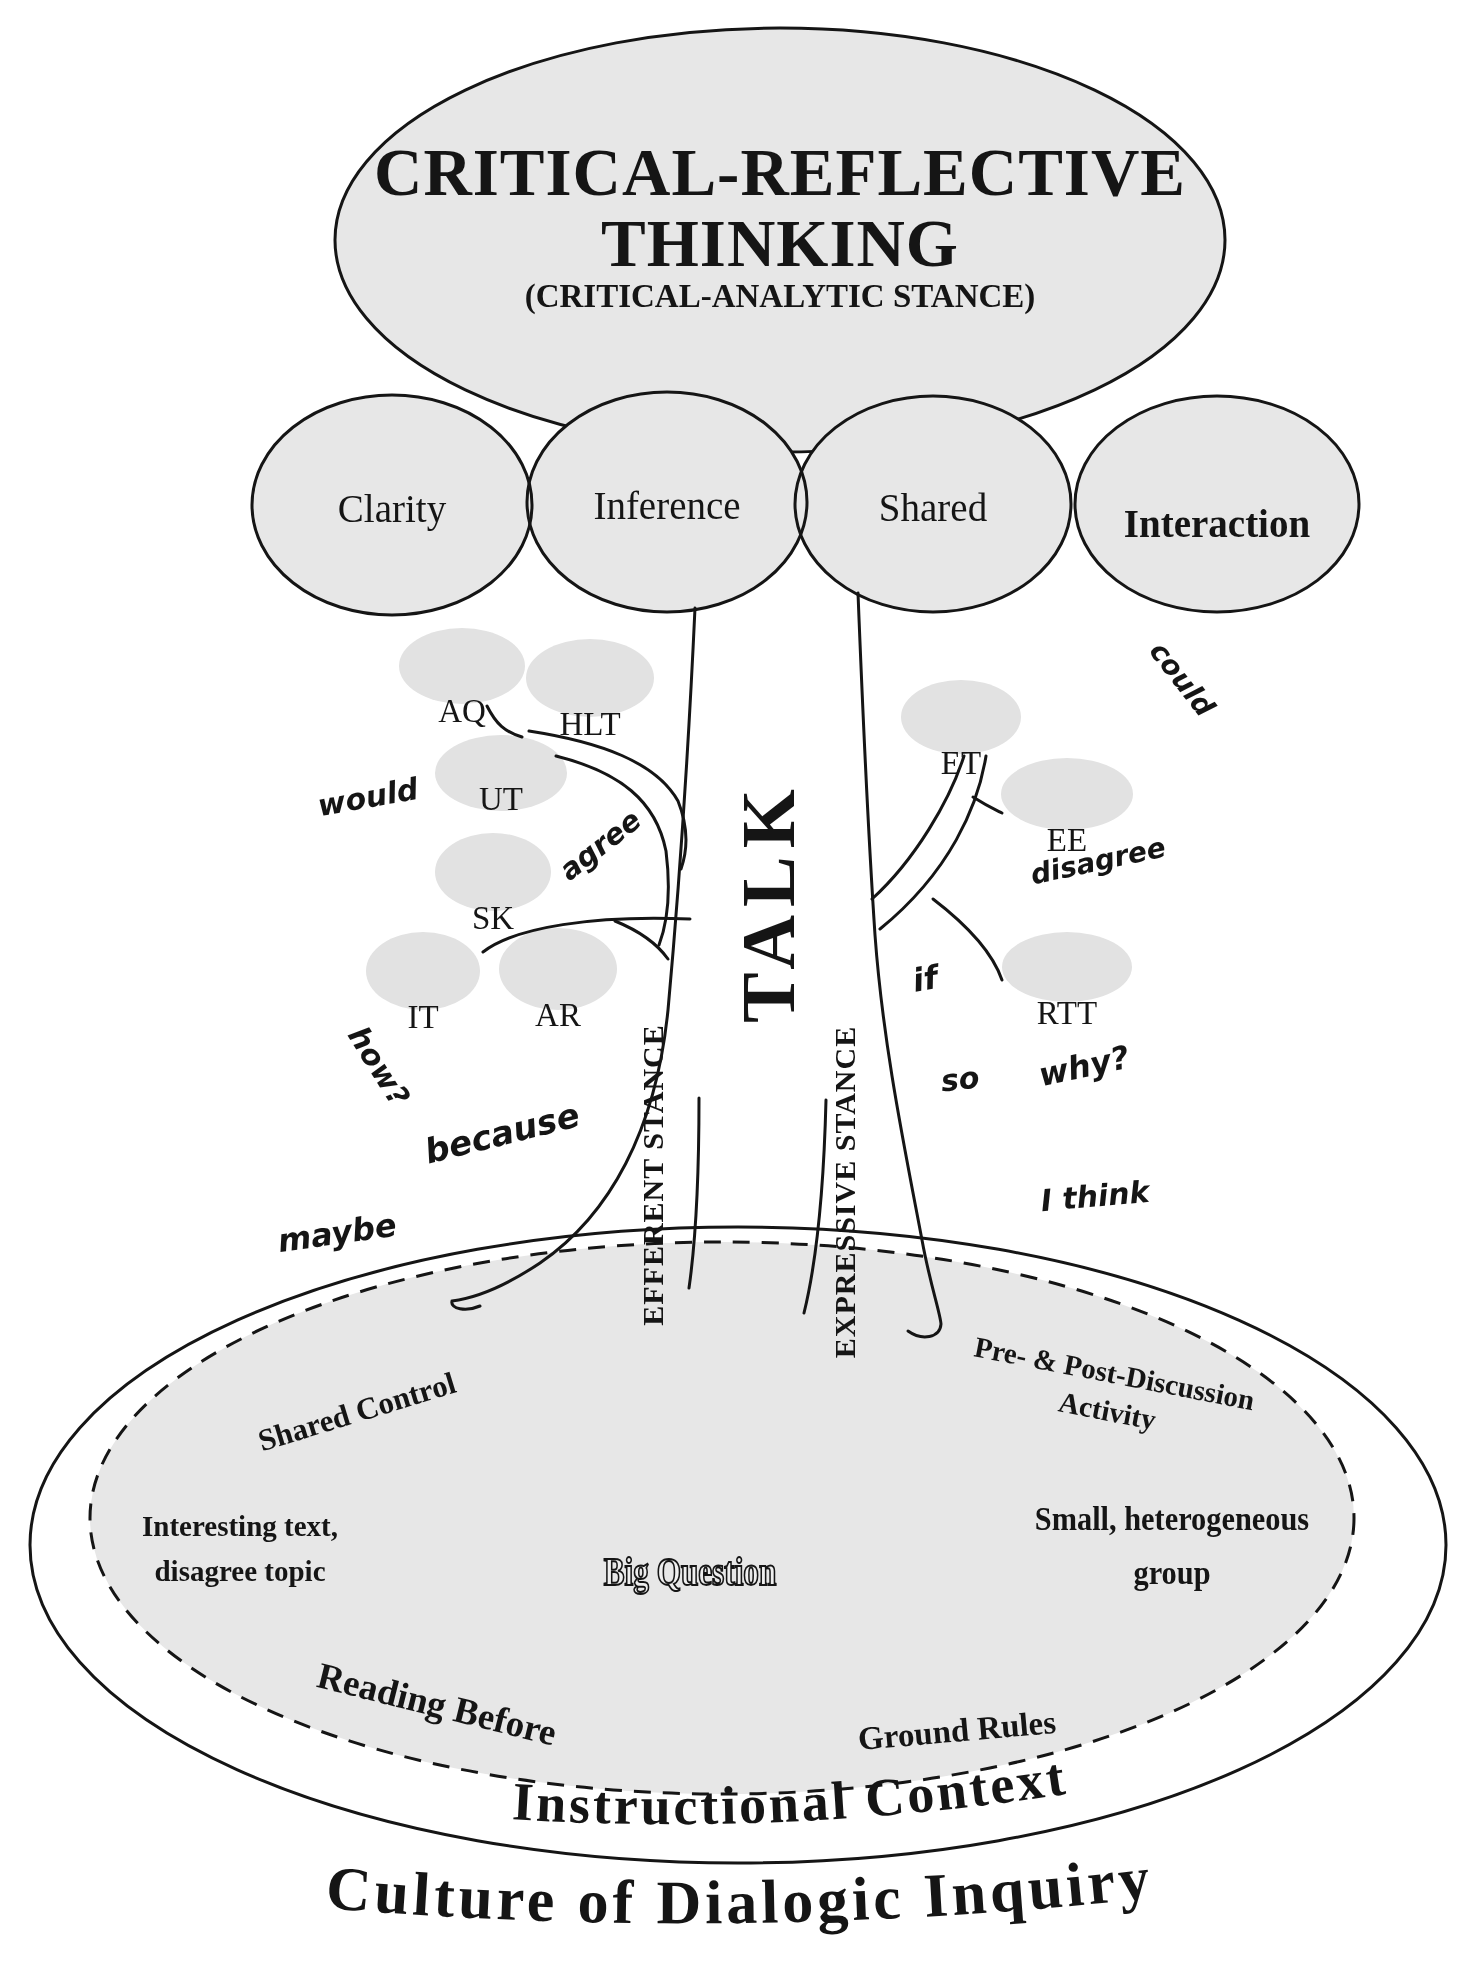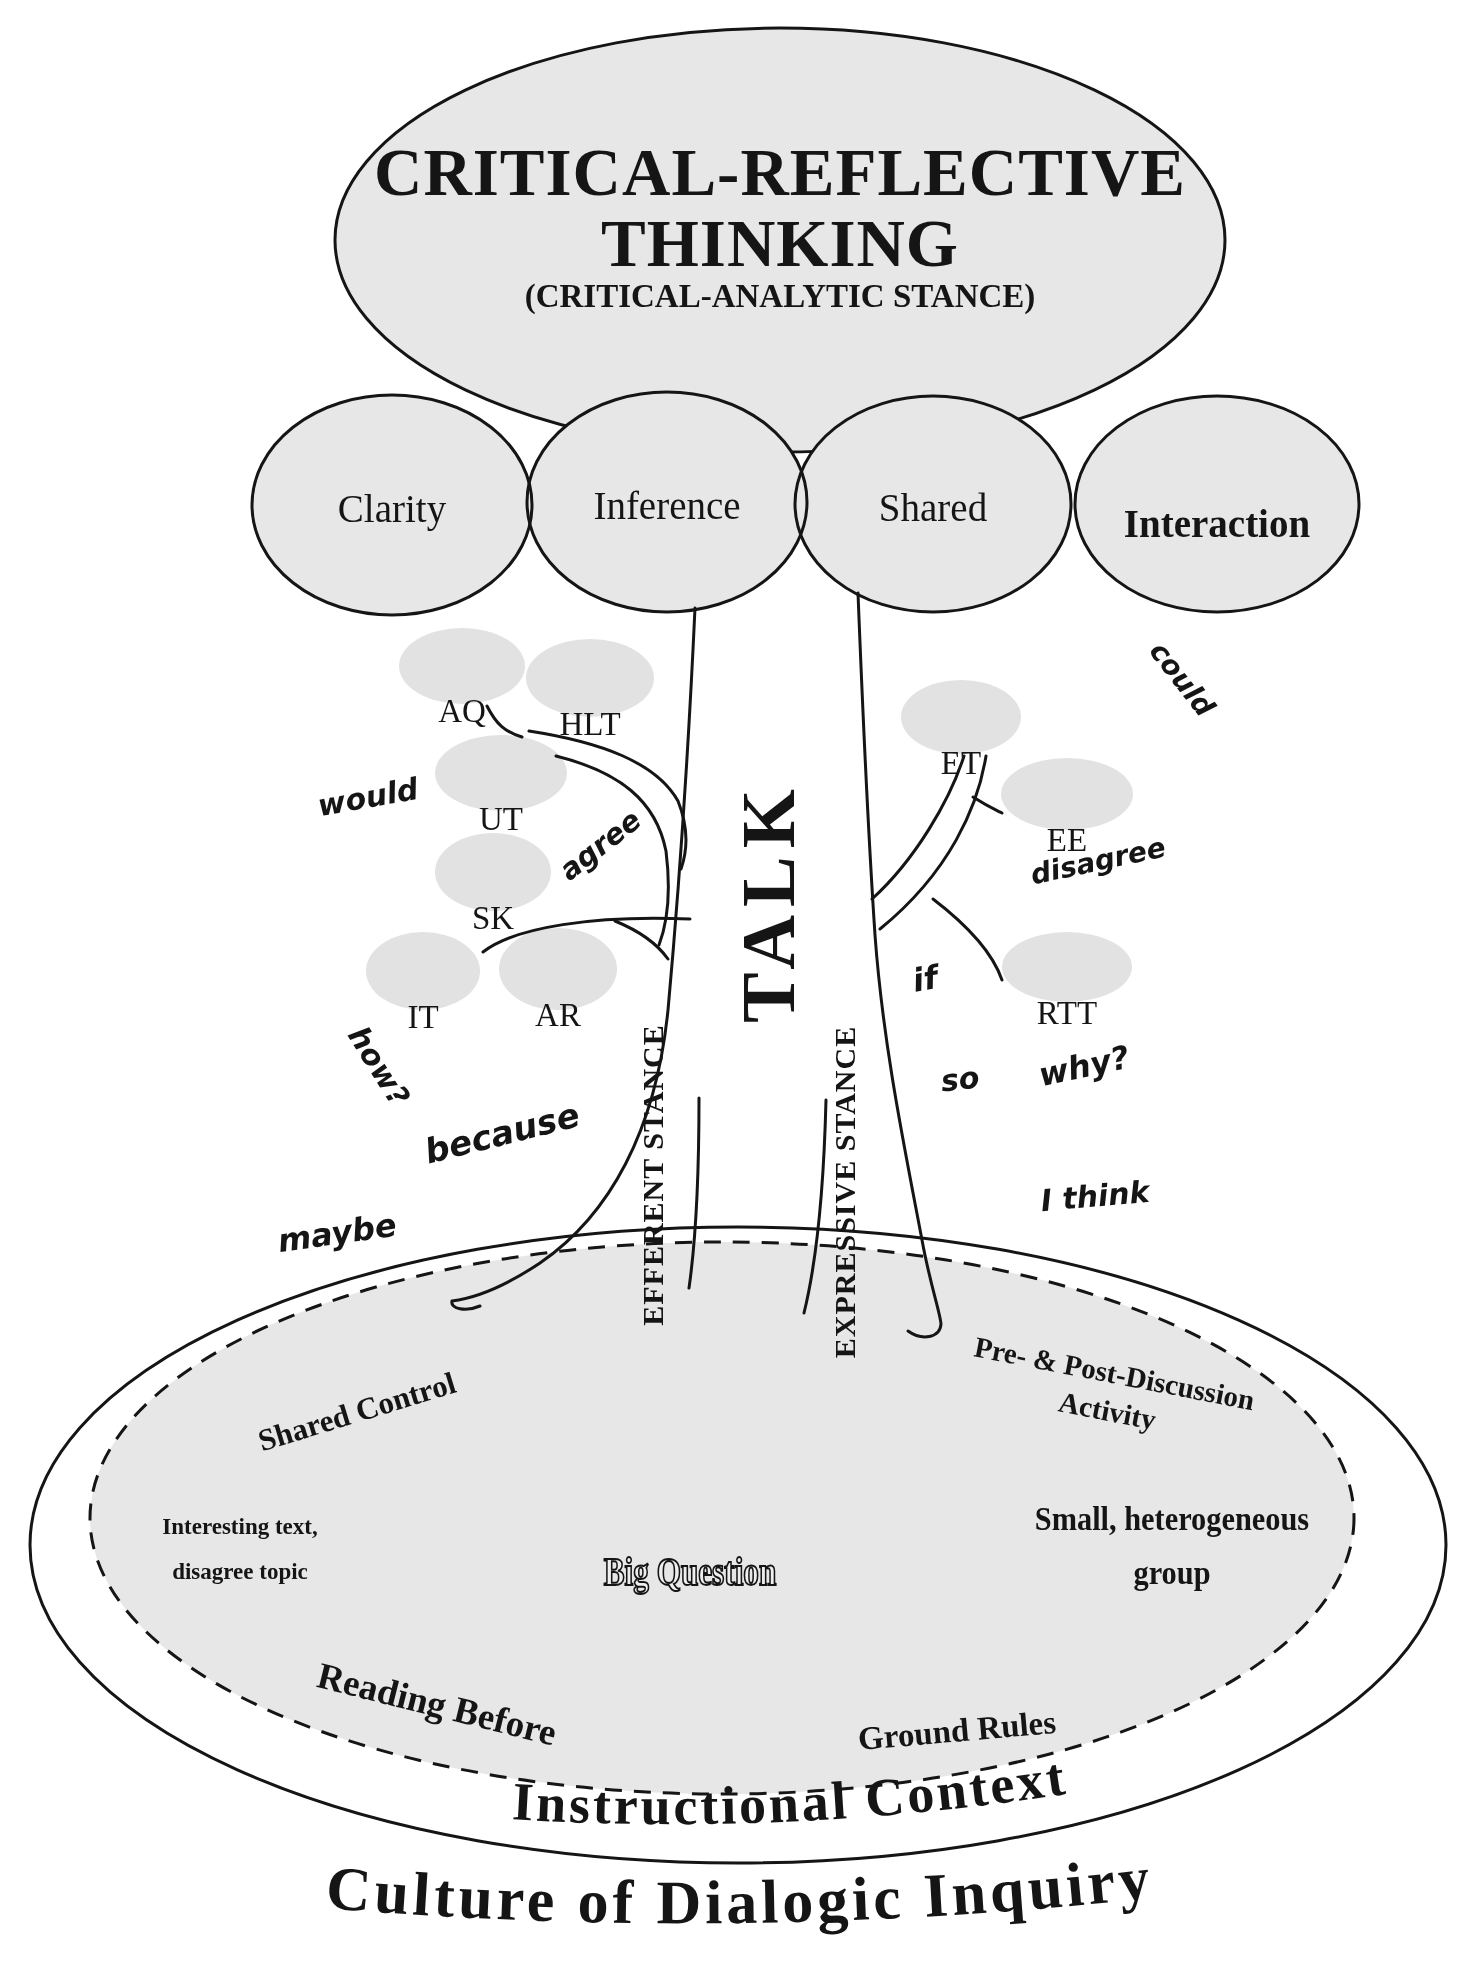--- a/index.html
+++ b/index.html
@@ -95,21 +95,21 @@
   <div class="t branch" style="left:667px;top:505px;">Inference</div>
   <div class="t branch" style="left:933px;top:507px;">Shared</div>
   <div class="t branch" style="left:1217px;top:523px;font-weight:bold;">Interaction</div>
 
   <div class="t talk" style="left:768px;top:902px;">TALK</div>
   <div class="t stance" style="left:653px;top:1175px;">EFFERENT STANCE</div>
   <div class="t stance" style="left:845px;top:1192px;">EXPRESSIVE STANCE</div>
 
   <div class="t leaf" style="left:462px;top:666px;">AQ</div>
   <div class="t leaf" style="left:590px;top:679px;text-align:right;">HLT</div>
-  <div class="t leaf" style="left:501px;top:774px;">UT</div>
+  <div class="t leaf" style="left:501px;top:754px;">UT</div>
   <div class="t leaf" style="left:493px;top:873px;">SK</div>
   <div class="t leaf" style="left:423px;top:972px;">IT</div>
   <div class="t leaf" style="left:558px;top:970px;">AR</div>
 
   <div class="t leaf" style="left:961px;top:718px;">ET</div>
   <div class="t leaf" style="left:1067px;top:795px;">EE</div>
   <div class="t leaf" style="left:1067px;top:968px;">RTT</div>
 
   <div class="t hw" style="left:368px;top:797px;font-size:30px;transform:translate(-50%,-50%) rotate(-10deg);">would</div>
   <div class="t hw" style="left:600px;top:845px;font-size:29px;transform:translate(-50%,-50%) rotate(-38deg);">agree</div>
@@ -123,21 +123,21 @@
   <div class="t hw" style="left:1084px;top:1066px;font-size:32px;transform:translate(-50%,-50%) rotate(-12deg);">why?</div>
   <div class="t hw" style="left:1095px;top:1196px;font-size:30px;transform:translate(-50%,-50%) rotate(-5deg);">I think</div>
 
   <div class="t ctx" style="left:357px;top:1412px;font-size:31px;transform:translate(-50%,-50%) rotate(-17deg);">Shared Control</div>
 
   <div class="t ctx center2" style="left:1111px;top:1392px;font-size:29px;line-height:38px;transform:translate(-50%,-50%) rotate(11deg);">
     <div>Pre- &amp; Post-Discussion</div>
     <div>Activity</div>
   </div>
 
-  <div class="t ctx center2" style="left:240px;top:1549px;font-size:23px;line-height:45px;">
+  <div class="t ctx center2" style="left:240px;top:1549px;font-size:29px;line-height:45px;">
     <div>Interesting text,</div>
     <div>disagree topic</div>
   </div>
 
   <div class="t bigq" style="left:690px;top:1571px;">Big Question</div>
 
   <div class="t ctx center2" style="left:1172px;top:1546px;font-size:33px;line-height:54px;transform:translate(-50%,-50%) scaleX(0.92);">
     <div>Small, heterogeneous</div>
     <div>group</div>
   </div>

